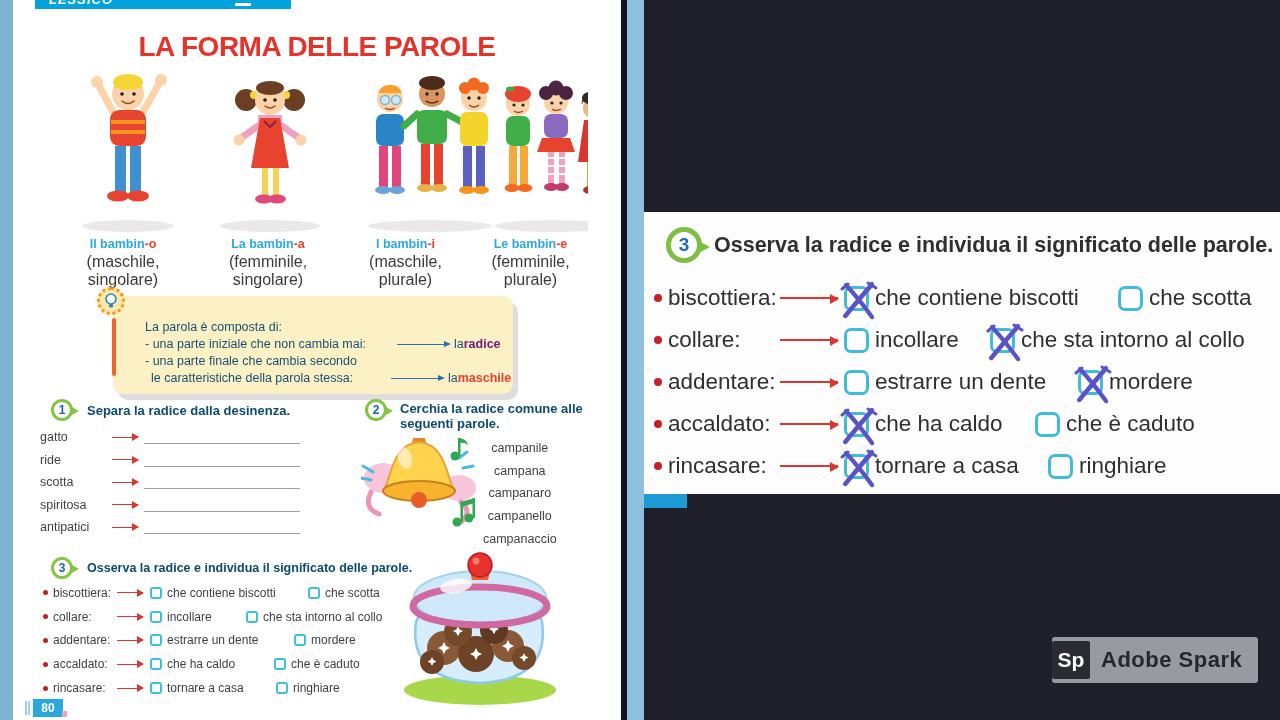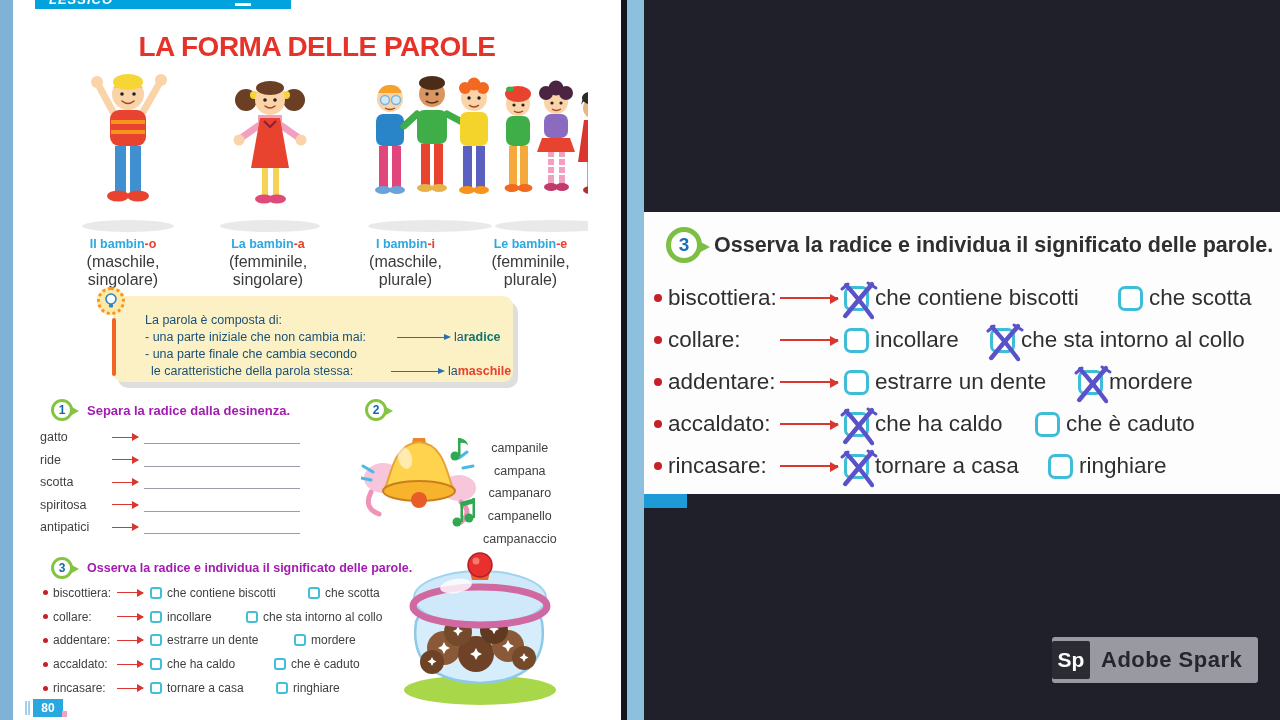--- a/index.html
+++ b/index.html
@@ -26,43 +26,43 @@
   .wlabel { position:absolute; text-align:center; }
   .wlabel .w1 { font-size:12.5px; font-weight:bold; color:#2aa9e0; }
   .wlabel .w1 .ending { color:#e8412c; }
   .wlabel .w2 { font-size:16px; color:#3a3a3a; margin-top:2px; }
   .wlabel.g1 { left:45px;  width:130px; }
   .wlabel.g2 { left:180px; width:150px;text-align:center; }
   .wlabel.g3 { left:330px; width:125px; }
   .wlabel.g4 { left:455px; width:125px; }
 
   
-  .info-box { position:absolute; left:100px; top:296px; width:400px; height:86px;
+  .info-box { position:absolute; left:100px; top:296px; width:400px; height:98px;
     background:#fcf1c4; border-radius:10px; box-shadow:5px 6px 0 #dedede;
-    padding:16px 10px 8px 32px; color:#1a5078; font-size:12.5px; line-height:17px; }
+    padding:23px 10px 8px 32px; color:#1a5078; font-size:12.5px; line-height:17px; }
   .info-accent { position:absolute; left:-1px; top:22px; width:4px; height:58px; background:#f26522; border-radius:2px; }
   .bulb-badge { position:absolute; left:-16px; top:-9px; width:28px; height:28px; border-radius:50%;
     background:#ffe9a8; border:3px dotted #f7941d; display:flex; align-items:center; justify-content:center; }
   .bulb-badge svg { display:block; }
   .ibox-row { position:relative; white-space:nowrap; }
   .ibox-term { position:absolute; left:252px; top:0; display:flex; align-items:center; }
-  .term-radice { color:#0f766e; font-weight:bold; }
+  .term-radice { color:#701a75; font-weight:bold; }
   .term-desinenza { color:#e8412c; font-weight:bold; }
   .blue-arrow { width:52px; height:0; border-top:1.5px solid #2a6fae; position:relative; margin-right:5px; }
   .blue-arrow::after { content:''; position:absolute; right:-2px; top:-4px;
     border-left:7px solid #2a6fae; border-top:3.5px solid transparent; border-bottom:3.5px solid transparent; }
 
   
   .ex-badge { position:absolute; width:22px; height:22px; border-radius:50%; background:#fff;
     border:3px solid #85c441; display:flex; align-items:center; justify-content:center; }
   .ex-badge span { font-size:12px; font-weight:bold; color:#1565ad; }
   .ex-badge::after { content:''; position:absolute; right:-9px; top:4px;
     border-left:9px solid #85c441; border-top:5px solid transparent; border-bottom:5px solid transparent; }
 
-  .ex-title { position:absolute; font-size:13px; font-weight:600; color:#a21caf; }
+  .ex-title { position:absolute; font-size:13px; font-weight:600; color:#0c4a6e; }
 
   
   .red-arrow { height:0; border-top:1.7px solid #d8362e; position:relative; }
   .red-arrow::after { content:''; position:absolute; right:-1px; top:-4.5px;
     border-left:7px solid #d8362e; border-top:4px solid transparent; border-bottom:4px solid transparent; }
 
   
   .ex1-rows { position:absolute; left:27px; top:426px; }
   .e1row { display:flex; align-items:center; height:22.5px; }
   .e1row .word { width:72px; font-size:12.5px; color:#3f3f3f; }
@@ -367,20 +367,24 @@
       <div class="e1row">
         <span class="word">antipatici</span>
         <i class="red-arrow"></i>
         <span class="blank"></span>
       </div>
     </div>
 
     <div class="ex-badge" style="left:352px; top:399px;">
       <span>2</span>
     </div>
+    <div class="ex-title" style="left:387px; top:401px; line-height:15px;">
+      <div>Cerchia la radice comune alle</div>
+      <div>seguenti parole.</div>
+    </div>
     <svg class="bell-svg" width="120" height="114" viewBox="0 0 120 114">
       <ellipse cx="22" cy="48" rx="19" ry="15" fill="#f7c6da"></ellipse>
       <ellipse cx="98" cy="58" rx="17" ry="13" fill="#f7c6da"></ellipse>
       <path d="M10 62 Q2 78 18 84" stroke="#ef93b8" stroke-width="5" fill="none" stroke-linecap="round"></path>
       <path d="M100 72 Q112 82 100 92" stroke="#ef93b8" stroke-width="5" fill="none" stroke-linecap="round"></path>
       <path d="M2 36 L12 42 M0 48 L10 50" stroke="#4ab8e8" stroke-width="3" stroke-linecap="round"></path>
       <path d="M98 28 L106 22 M102 38 L112 36" stroke="#4ab8e8" stroke-width="3" stroke-linecap="round"></path>
       <path d="M52 8 L64 8 L66 18 L50 18 Z" fill="#e8872a"></path>
       <path d="M58 12 C32 14 30 46 24 58 L92 58 C86 46 84 14 58 12 Z" fill="#ffd34d" stroke="#e8a23a" stroke-width="2"></path>
       <ellipse cx="58" cy="61" rx="36" ry="10" fill="#f7b32b" stroke="#c87f1f" stroke-width="2"></ellipse>

